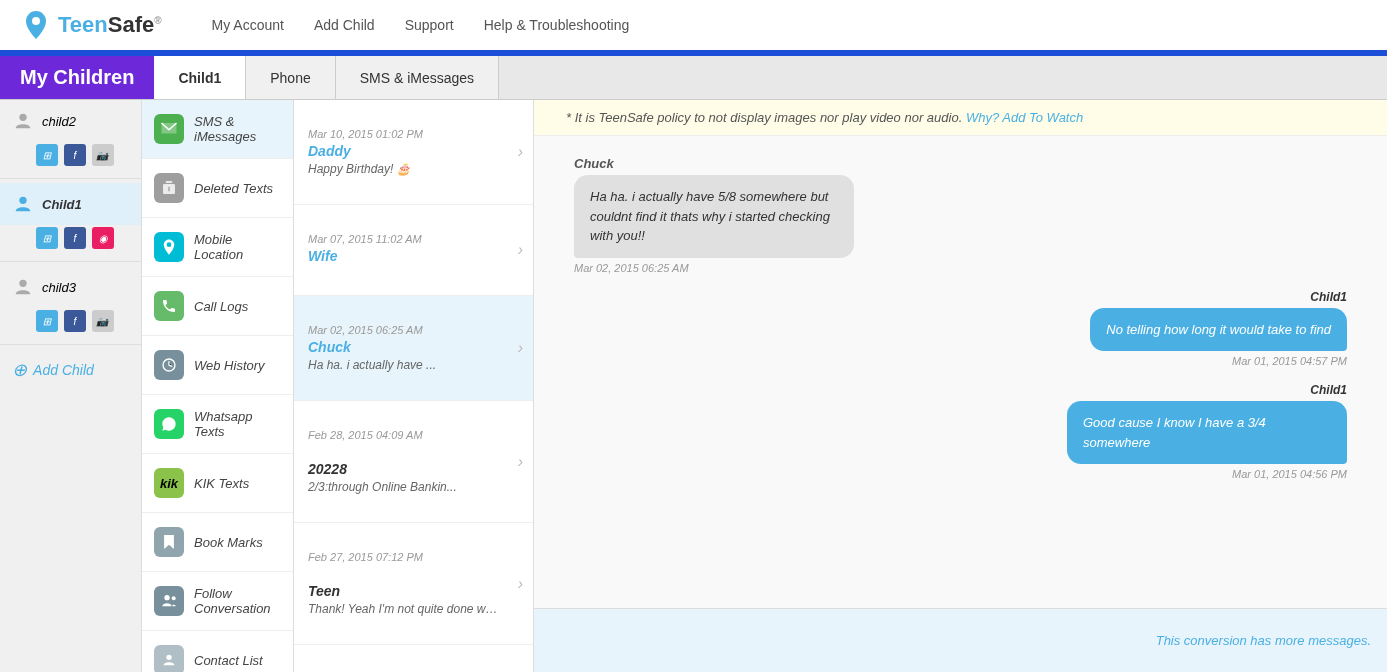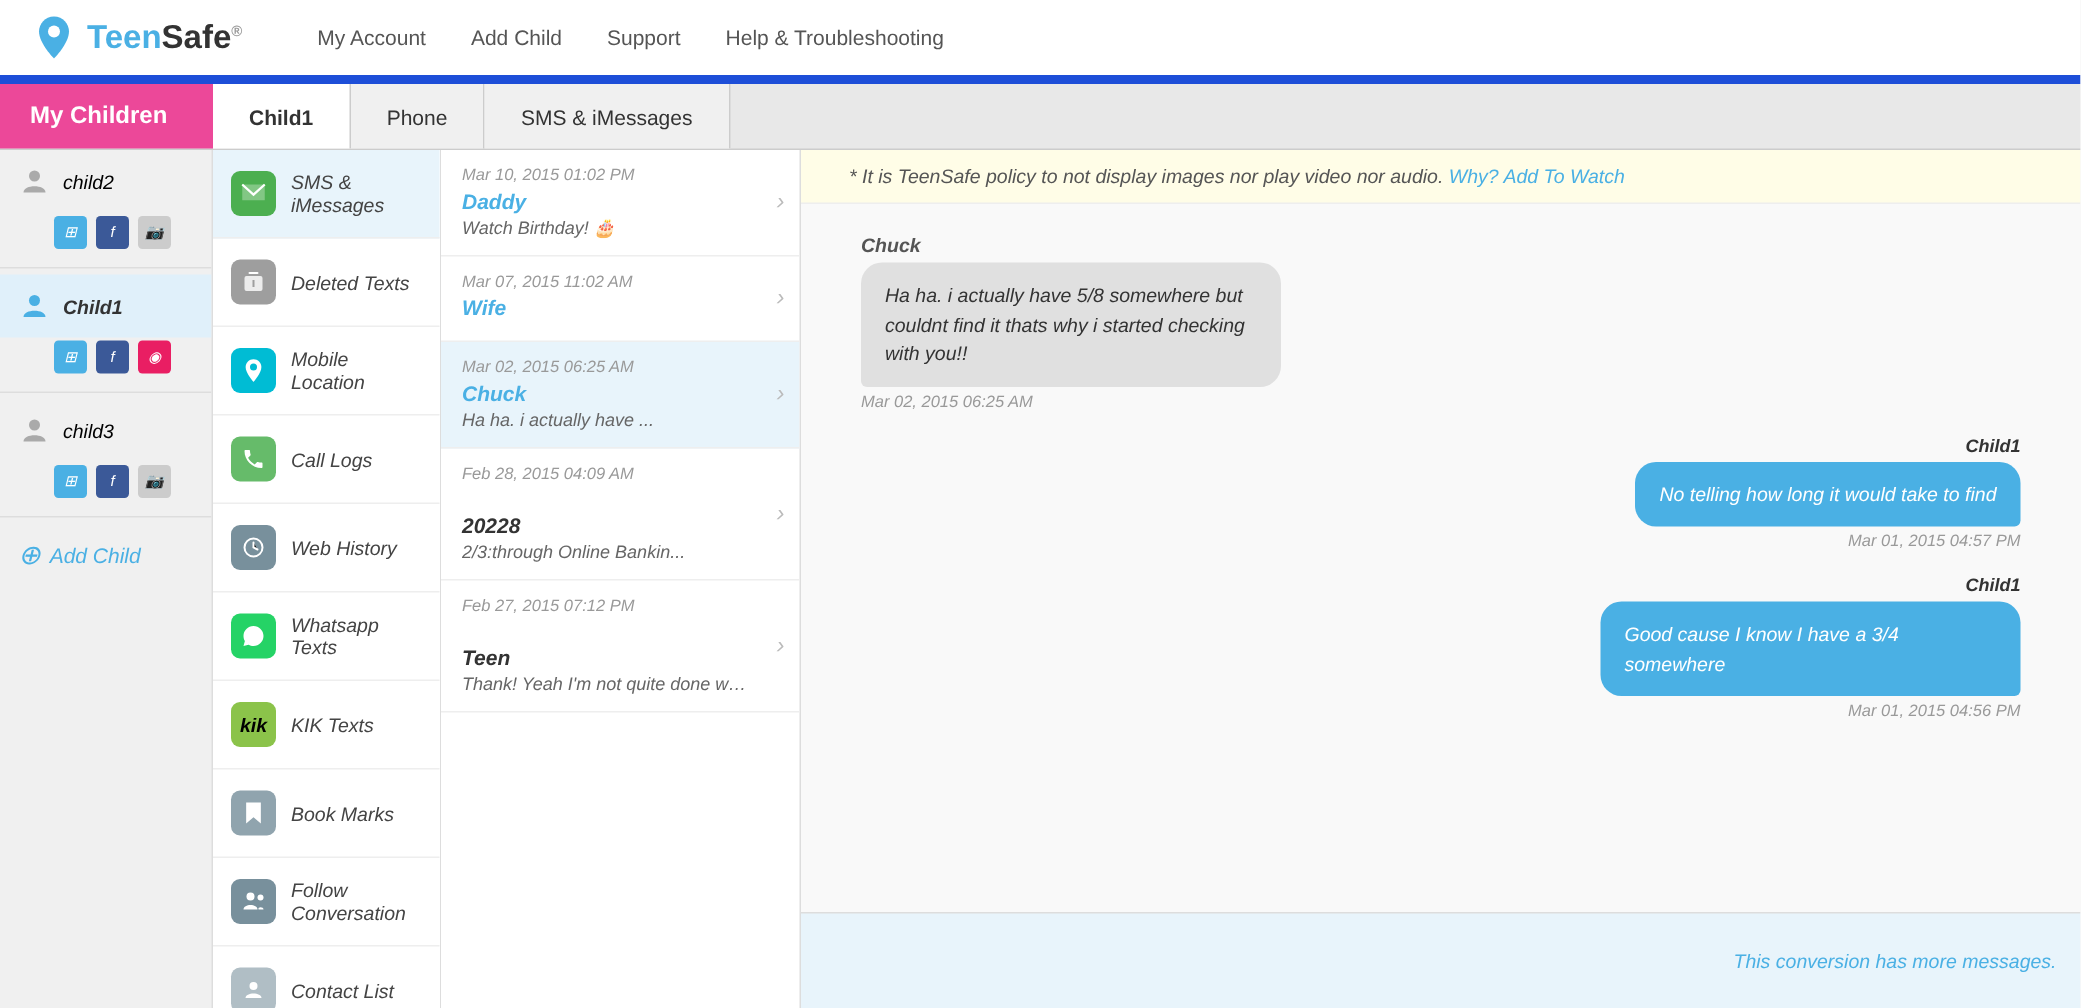--- a/index.html
+++ b/index.html
@@ -44,28 +44,28 @@
 
     
     .tab-bar {
       display: flex;
       align-items: center;
       height: 44px;
       background: #e8e8e8;
       border-bottom: 1px solid #ccc;
     }
     .tab-bar-my-children {
-      background: #ec4899;
+      background: #6d28d9;
       color: #fff;
       height: 100%;
       display: flex;
       align-items: center;
       padding: 0 20px;
       font-weight: bold;
-      font-size: 16px;
+      font-size: 20px;
       min-width: 142px;
     }
     .tab-item {
       height: 100%;
       display: flex;
       align-items: center;
       padding: 0 24px;
       font-size: 14px;
       color: #333;
       border-right: 1px solid #ccc;
@@ -173,21 +173,21 @@
 
     
     .message-list {
       width: 240px;
       background: #fff;
       border-right: 1px solid #ddd;
       overflow-y: auto;
       position: relative;
     }
     .msg-item {
-      padding: 11px 14px;
+      padding: 28px 14px;
       border-bottom: 1px solid #eee;
       cursor: pointer;
       position: relative;
     }
     .msg-item.selected { background: #e8f4fb; }
     .msg-date { font-size: 11px; color: #999; margin-bottom: 3px; }
     .msg-name { font-size: 14px; color: #4ab0e4; font-weight: bold; margin-bottom: 3px; }
     .msg-name.dark { color: #333; margin-top: 20px; }
     .msg-preview { font-size: 12px; color: #666; white-space: nowrap; overflow: hidden; text-overflow: ellipsis; max-width: 190px; }
     .msg-chevron {
@@ -451,21 +451,21 @@
           </svg>
       </div>
       <span>Contact List</span>
     </div>
   </div>
 
   <div class="message-list">
     <div class="msg-item">
       <div class="msg-date">Mar 10, 2015 01:02 PM</div>
       <div class="msg-name">Daddy</div>
-      <div class="msg-preview">Watch Birthday! 🎂</div>
+      <div class="msg-preview">Happy Birthday! 🎂</div>
       <span class="msg-chevron">›</span>
     </div>
     <div class="msg-item">
       <div class="msg-date">Mar 07, 2015 11:02 AM</div>
       <div class="msg-name">Wife</div>
       <div class="msg-preview"></div>
       <span class="msg-chevron">›</span>
     </div>
     <div class="msg-item selected">
       <div class="msg-date">Mar 02, 2015 06:25 AM</div>

